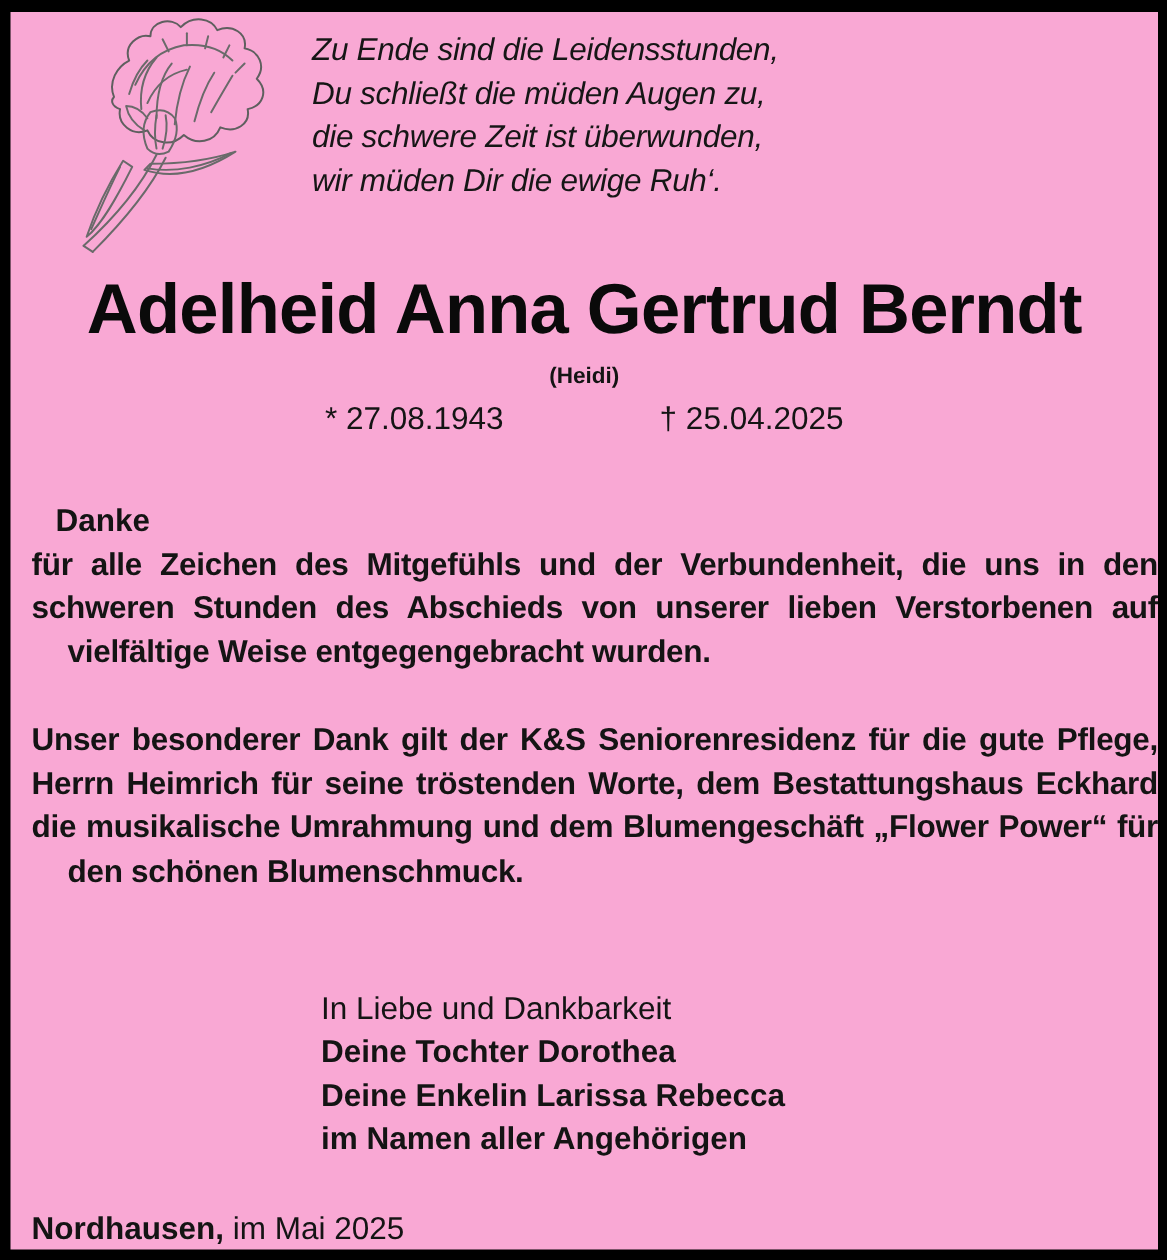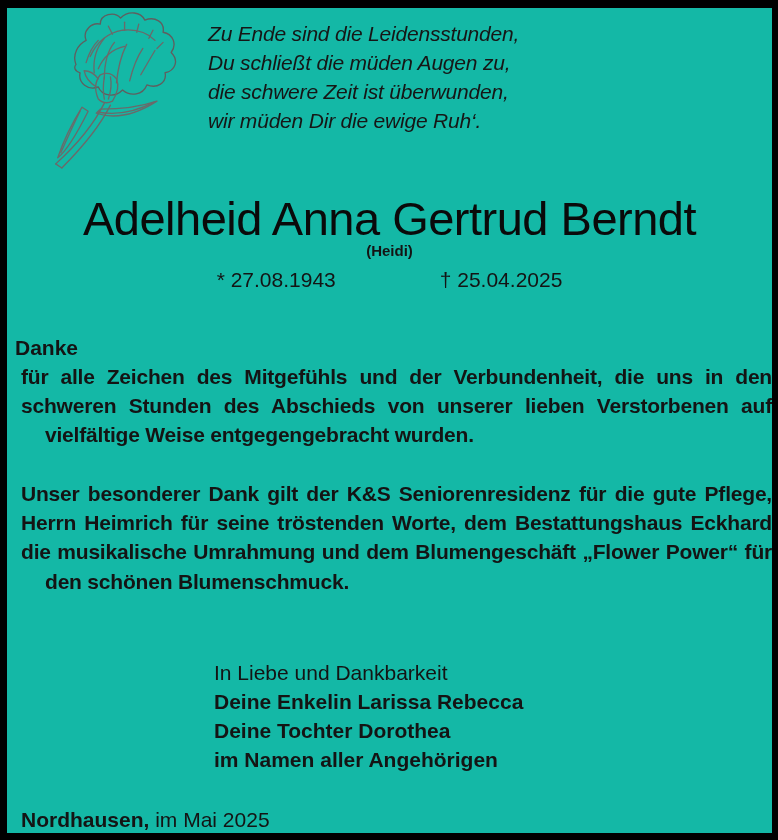--- a/index.html
+++ b/index.html
@@ -6,21 +6,21 @@
   html, body {
     margin: 0;
     padding: 0;
     background: #ffffff;
   }
   .page {
     position: relative;
     width: 778px;
     height: 840px;
     box-sizing: border-box;
-    background: #14b8a6;
+    background: #f9a8d4;
     border-style: solid;
     border-color: #000000;
     border-width: 8px 6px 7px 7px;
     font-family: "Liberation Sans", sans-serif;
     color: #141414;
     overflow: hidden;
   }
 
   
   .flower {
@@ -42,25 +42,25 @@
     line-height: 29px;
     letter-spacing: -0.2px;
     color: #161616;
     white-space: nowrap;
   }
 
   .name {
     position: absolute;
     left: 0;
     width: 100%;
-    top: 185px;
+    top: 172px;
     text-align: center;
     font-size: 47px;
     line-height: 51px;
-    font-weight: normal;
+    font-weight: bold;
     letter-spacing: -0.5px;
     color: #0a0a0a;
     white-space: nowrap;
   }
 
   .nickname {
     position: absolute;
     left: 0;
     width: 100%;
     top: 230px;
@@ -77,21 +77,21 @@
     top: 258px;
     display: flex;
     justify-content: center;
     gap: 104px;
     font-size: 21px;
     line-height: 27px;
   }
 
   .danke {
     position: absolute;
-    left: 8px;
+    left: 30px;
     top: 325px;
     font-size: 21px;
     line-height: 29px;
     font-weight: bold;
   }
 
   .para {
     position: absolute;
     left: 14px;
     width: 751px;
@@ -197,22 +197,22 @@
 
   <div class="para para-2">
     <div class="jline">Unser besonderer Dank gilt der K&amp;S Seniorenresidenz für die gute Pflege,</div>
     <div class="jline">Herrn Heimrich für seine tröstenden Worte, dem Bestattungshaus Eckhard</div>
     <div class="jline">die musikalische Umrahmung und dem Blumengeschäft „Flower Power“ für</div>
     <div class="jlast">den schönen Blumenschmuck.</div>
   </div>
 
   <div class="closing">
     <div class="c-line">In Liebe und Dankbarkeit</div>
+    <div class="c-line">Deine Tochter Dorothea</div>
     <div class="c-line">Deine Enkelin Larissa Rebecca</div>
-    <div class="c-line">Deine Tochter Dorothea</div>
     <div class="c-line">im Namen aller Angehörigen</div>
   </div>
 
   <div class="footer">
     <span class="place">Nordhausen,</span>
     <span class="date">im Mai 2025</span>
   </div>
 
 </div>
 

